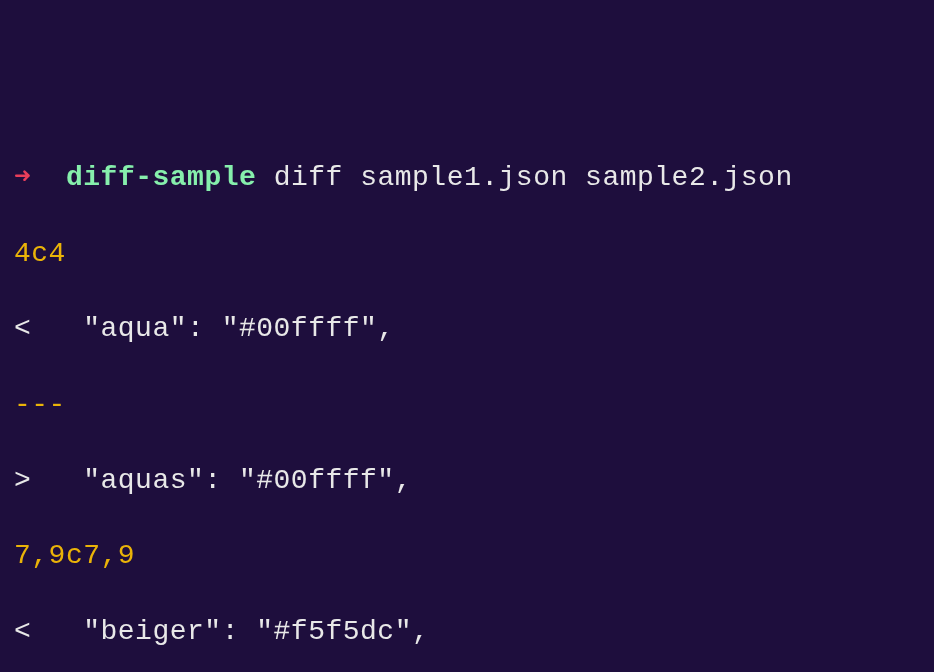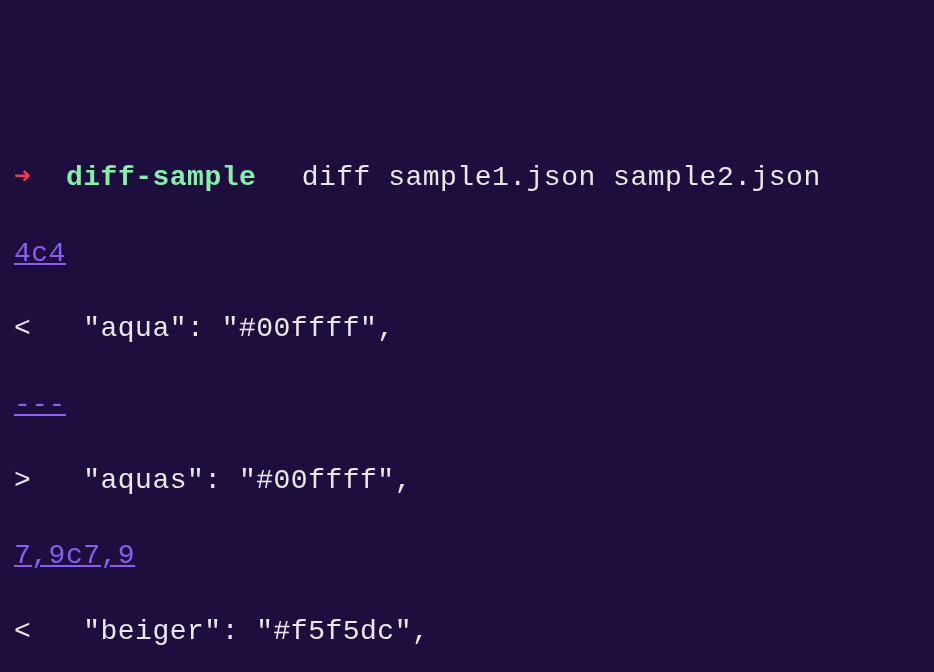--- a/index.html
+++ b/index.html
@@ -23,25 +23,23 @@
     .prompt-arrow {
       color: #e83e5a;
       font-weight: bold;
     }
     .prompt-dir {
       color: #86efac;
       font-weight: bold;
     }
     .cmd {
       color: #e8e8e8;
-      margin-left: 28px;
     }
     .lavender {
-      color: #8b5cf6;
-      text-decoration: underline;
+      color: #eab308;
     }
     .output {
       color: #e8e8e8;
     }
     .line {
       display: block;
     }
   </style>
 </head>
 <body>

